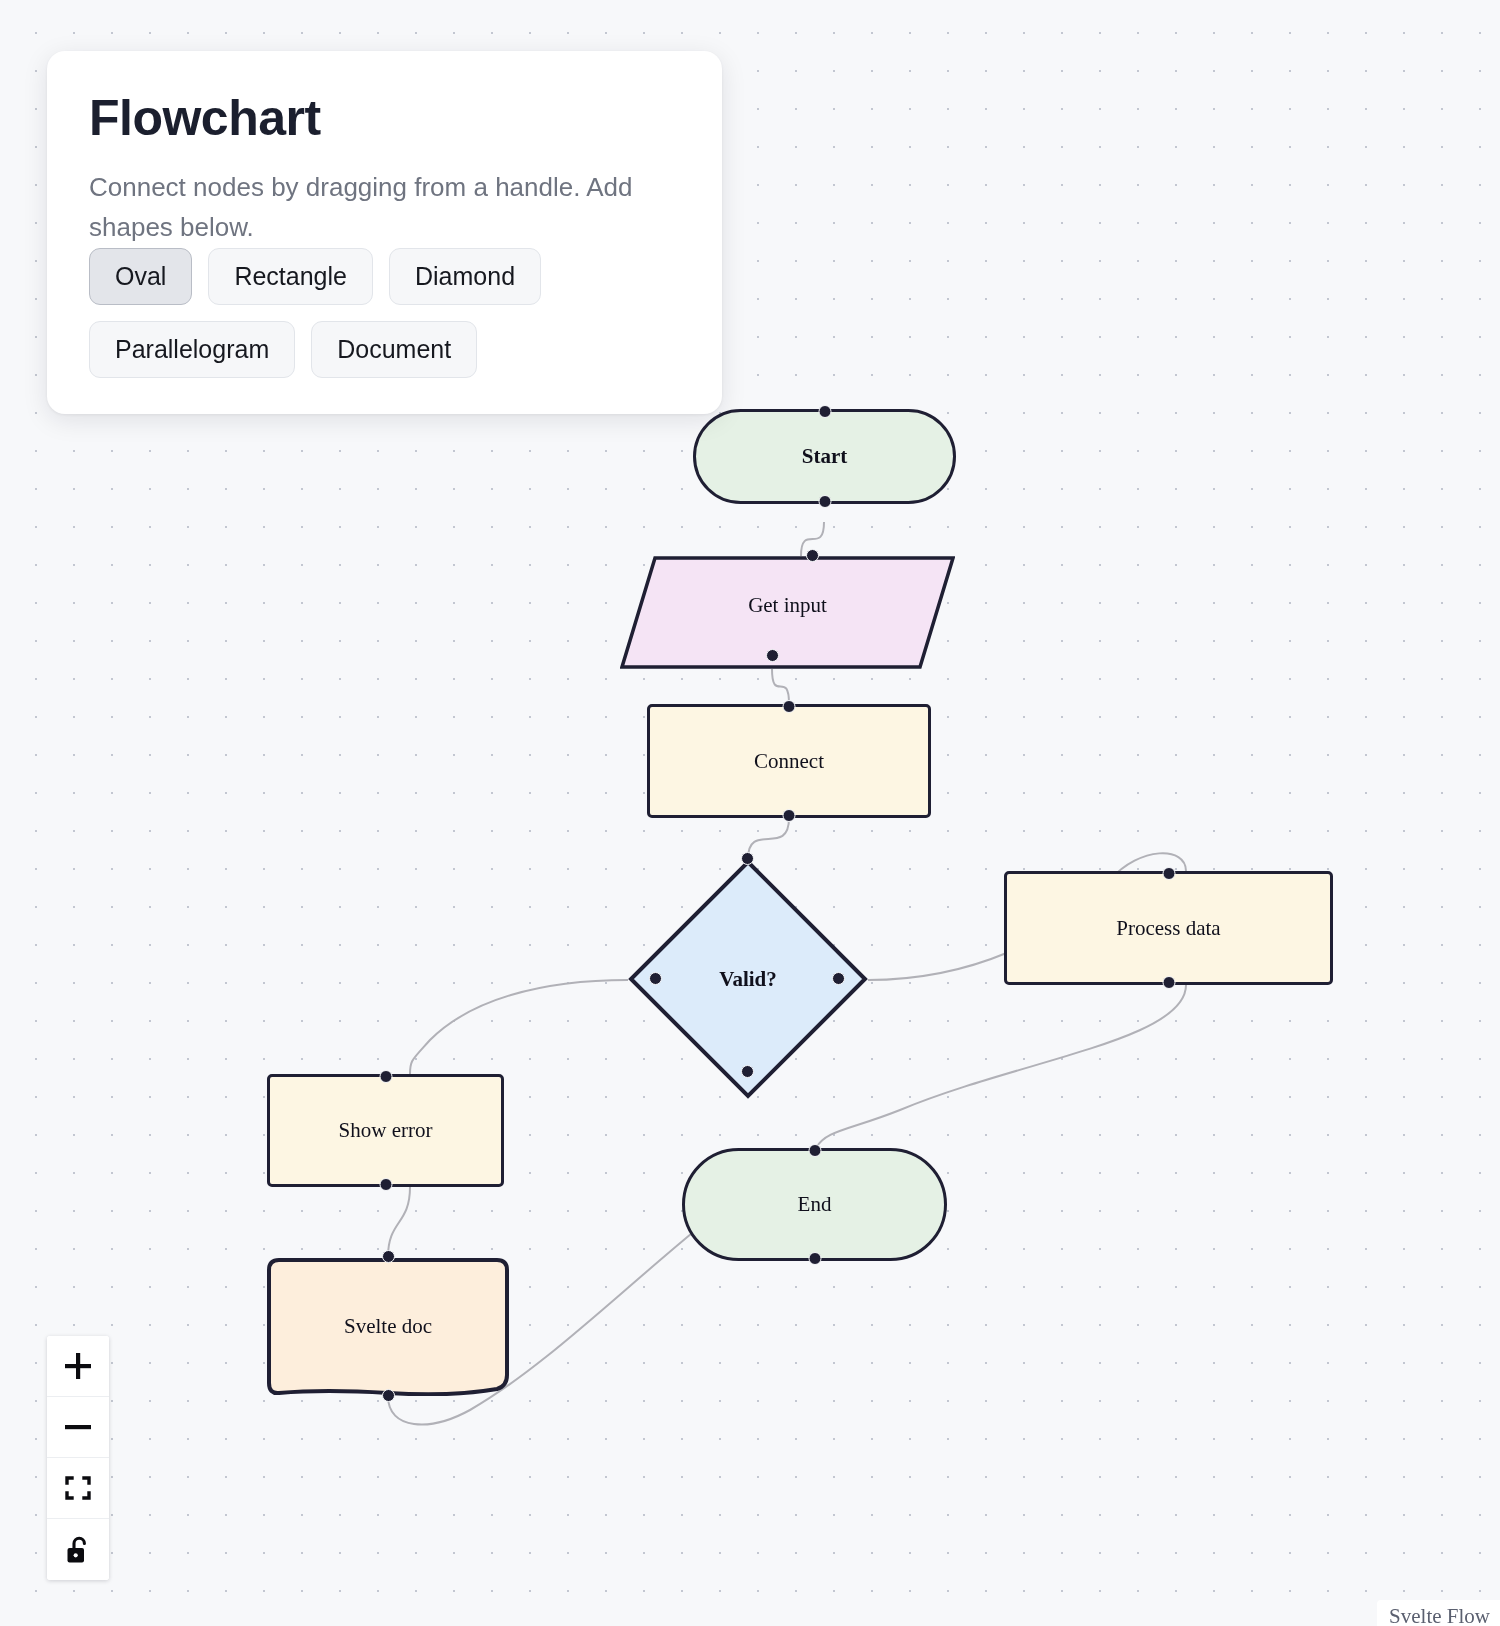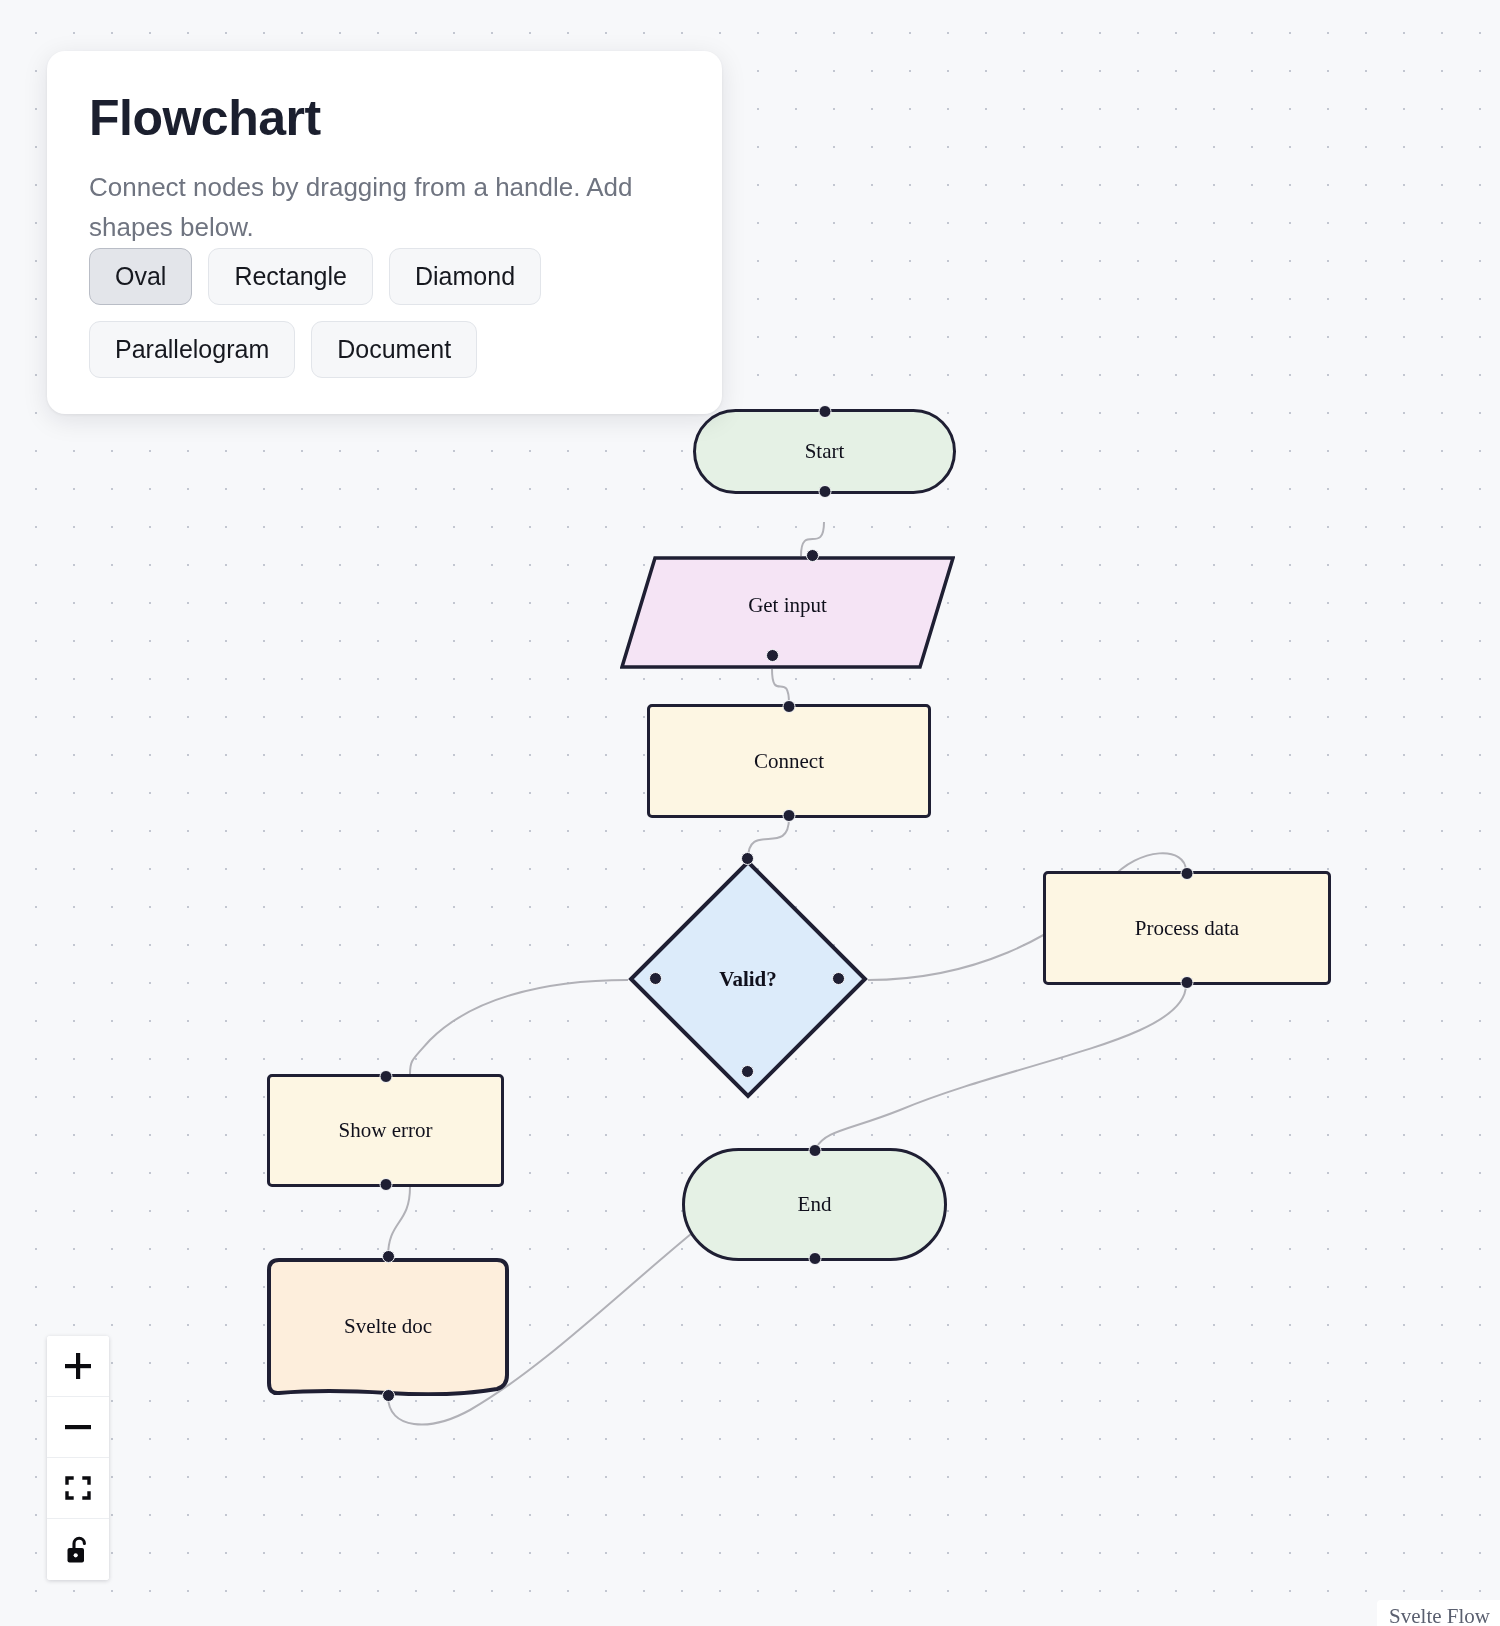--- a/index.html
+++ b/index.html
@@ -173,21 +173,21 @@
     <path d="M 824 522 C 824 556, 801 522, 801 556"></path>
     <path d="M 772 669 C 772 704, 789 669, 789 704"></path>
     <path d="M 789 818 C 789 858, 748 820, 748 859"></path>
     <path d="M 868 980 C 968 980, 1060 940, 1110 880 C 1140 846, 1186 846, 1186 871"></path>
     <path d="M 628 980 C 540 980, 470 1000, 430 1040 C 412 1060, 410 1060, 410 1074"></path>
     <path d="M 1186 985 C 1186 1040, 1020 1060, 900 1110 C 850 1130, 826 1130, 816 1148"></path>
     <path d="M 410 1187 C 410 1225, 388 1220, 388 1257"></path>
     <path d="M 388 1396 C 388 1430, 430 1432, 470 1410 C 560 1358, 650 1260, 760 1180 C 790 1158, 806 1150, 816 1148"></path>
   </svg>
 
-  <div class="node shape-oval" style="left:693px; top:409px; width:263px; height:85px;">
+  <div class="node shape-oval" style="left:693px; top:409px; width:263px; height:95px;font-weight:bold;">
     <span class="label">Start</span>
     <span class="handle h-top"></span>
     <span class="handle h-bottom"></span>
   </div>
 
   <div class="node shape-para" style="left:620px; top:556px; width:335px; height:99px;">
     <svg viewBox="0 0 335 113" width="335" height="113">
       <polygon points="35,2 333,2 300,111 2,111" fill="#f5e4f5" stroke="#1f1f33" stroke-width="3.5"></polygon>
     </svg>
     <span class="label">Get input</span>
@@ -205,21 +205,21 @@
     <svg viewBox="0 0 240 240" width="240" height="240">
       <polygon points="120,3 237,120 120,237 3,120" fill="#dcebfa" stroke="#1f1f33" stroke-width="4"></polygon>
     </svg>
     <span class="label">Valid?</span>
     <span class="handle" style="top:-7px; left:113px;"></span>
     <span class="handle" style="left:21px; top:113px;"></span>
     <span class="handle" style="left:204px; top:113px;"></span>
     <span class="handle" style="top:206px; left:113px;"></span>
   </div>
 
-  <div class="node shape-rect" style="left:1043px; top:871px; width:288px; height:114px;">
+  <div class="node shape-rect" style="left:1004px; top:871px; width:329px; height:114px;">
     <span class="label">Process data</span>
     <span class="handle h-top"></span>
     <span class="handle h-bottom"></span>
   </div>
 
   <div class="node shape-rect" style="left:267px; top:1074px; width:237px; height:113px;">
     <span class="label">Show error</span>
     <span class="handle h-top"></span>
     <span class="handle h-bottom"></span>
   </div>

